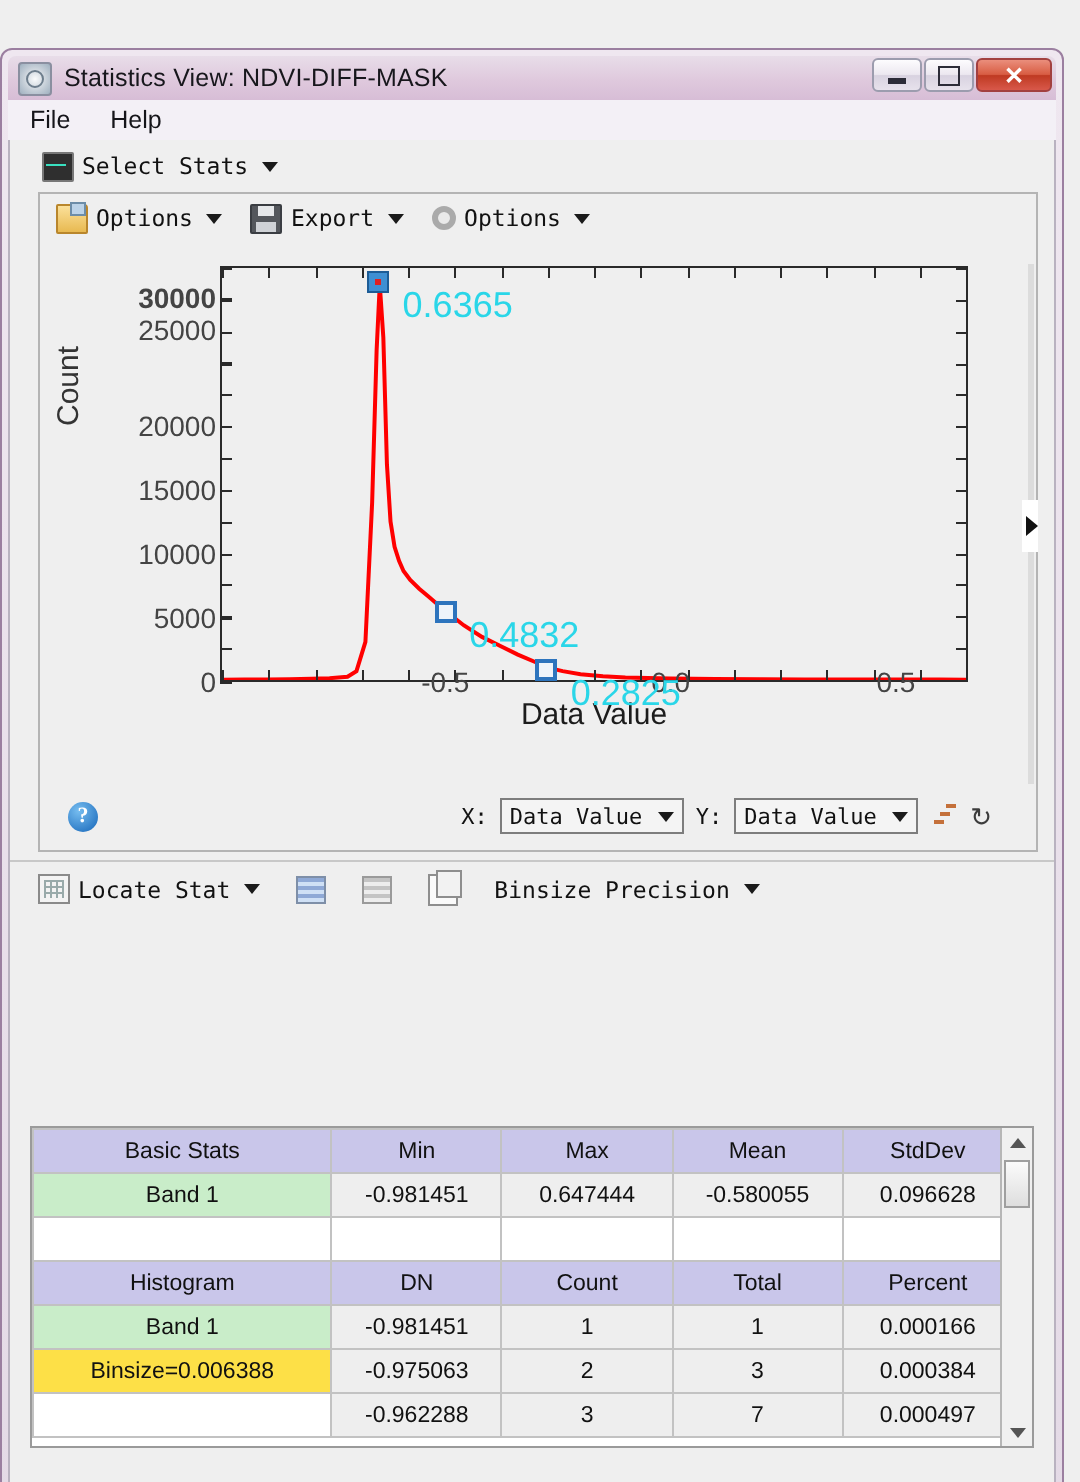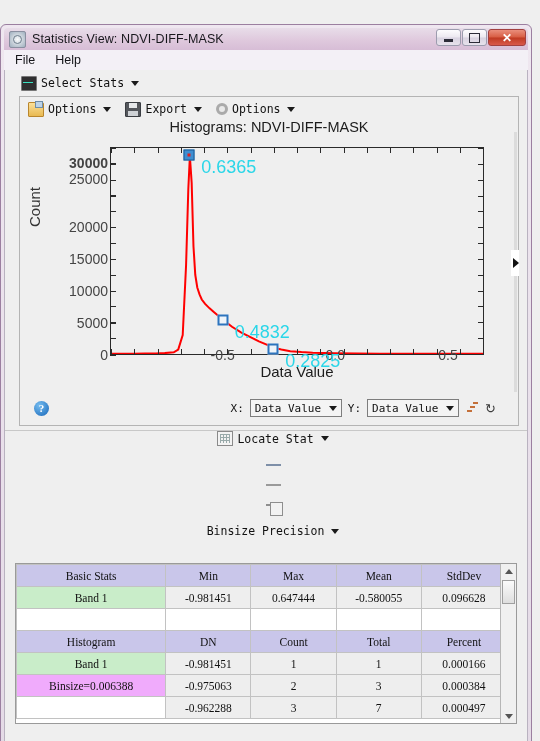--- a/index.html
+++ b/index.html
@@ -169,42 +169,42 @@
     position:absolute;left:0;top:118px;width:8px;height:26px;background:#fff;
   }
   .splitter .tri{
     position:absolute;left:2px;top:126px;width:0;height:0;
     border-top:5px solid transparent;border-bottom:5px solid transparent;
     border-left:6px solid #111;
   }
   
   .tbl-toolbar{
     height:27px;display:flex;align-items:center;padding-left:14px;gap:18px;
-    border-top:1px solid #c8c8c8;margin-top:4px;flex-direction:column;
+    border-top:1px solid #c8c8c8;margin-top:4px;
   }
   .tb-sq{width:15px;height:14px;box-sizing:border-box;border:1px solid #7e8fa8;
     background:repeating-linear-gradient(#8fa9d6 0 2px,#cfe0f5 2px 4px);}
   .tb-sq.gray{border-color:#9a9a9a;background:repeating-linear-gradient(#c4c4c4 0 2px,#ededed 2px 4px);}
   .tb-copy{width:13px;height:14px;border:1px solid #8e8e8e;background:#fafafa;position:relative;}
   .tb-copy:after{content:"";position:absolute;left:3px;top:-3px;width:11px;height:12px;border:1px solid #8e8e8e;background:#f2f2f2;}
   
   .grid-wrap{
     position:absolute;left:10px;right:10px;top:493px;bottom:36px;
     border:1px solid #9a9a9a;background:#fff;box-sizing:border-box;overflow:hidden;
   }
   table.grid{border-collapse:collapse;width:491px;table-layout:fixed;}
   table.grid td{
     height:21px;border:1px solid #c2c2c2;
-    font-family:Liberation Serif, serif;font-size:11.5px;
+    font-family:Liberation Sans, sans-serif;font-size:11.5px;
     color:#111;text-align:center;padding:0 2px;
     white-space:nowrap;overflow:hidden;
   }
   td.hdr{background:#c9c6ea;}
   td.band{background:#c9edc9;}
-  td.bin{background:#f0abfc;}
+  td.bin{background:#fde047;}
   td.val{background:#eeeeee;}
   td.blank{background:#ffffff;}
   col.c0{width:149px;} col.c1{width:85px;} col.c2{width:85px;} col.c3{width:85px;} col.c4{width:85px;}
   .vscroll{
     position:absolute;right:0;top:0;bottom:0;width:15px;
     background:#f0f0f0;border-left:1px solid #b6b6b6;
   }
   .vs-arrow{position:absolute;left:0;right:0;height:14px;display:flex;align-items:center;justify-content:center;}
   .vs-arrow.up{top:0;}
   .vs-arrow.down{bottom:0;}
@@ -290,21 +290,20 @@
           <span>Export</span>
           <i class="caret"></i>
         </div>
         <div class="tb-item">
           <span class="ic ic-gear"></span>
           <span>Options</span>
           <i class="caret"></i>
         </div>
       </div>
 
-      <div class="chart-title">Histograms: NDVI-DIFF-MASK</div>
 
       <div class="chart-area">
         <div class="ylabel">Count</div>
         <div class="ytickwrap" id="yticks">
             <div class="ytick" style="top: 220px;">0</div>
             <div class="ytick" style="top: 188px;">5000</div>
             <div class="ytick" style="top: 156px;">10000</div>
             <div class="ytick" style="top: 124px;">15000</div>
             <div class="ytick" style="top: 92px;">20000</div>
             <div class="ytick" style="top: 44px;">25000</div>

